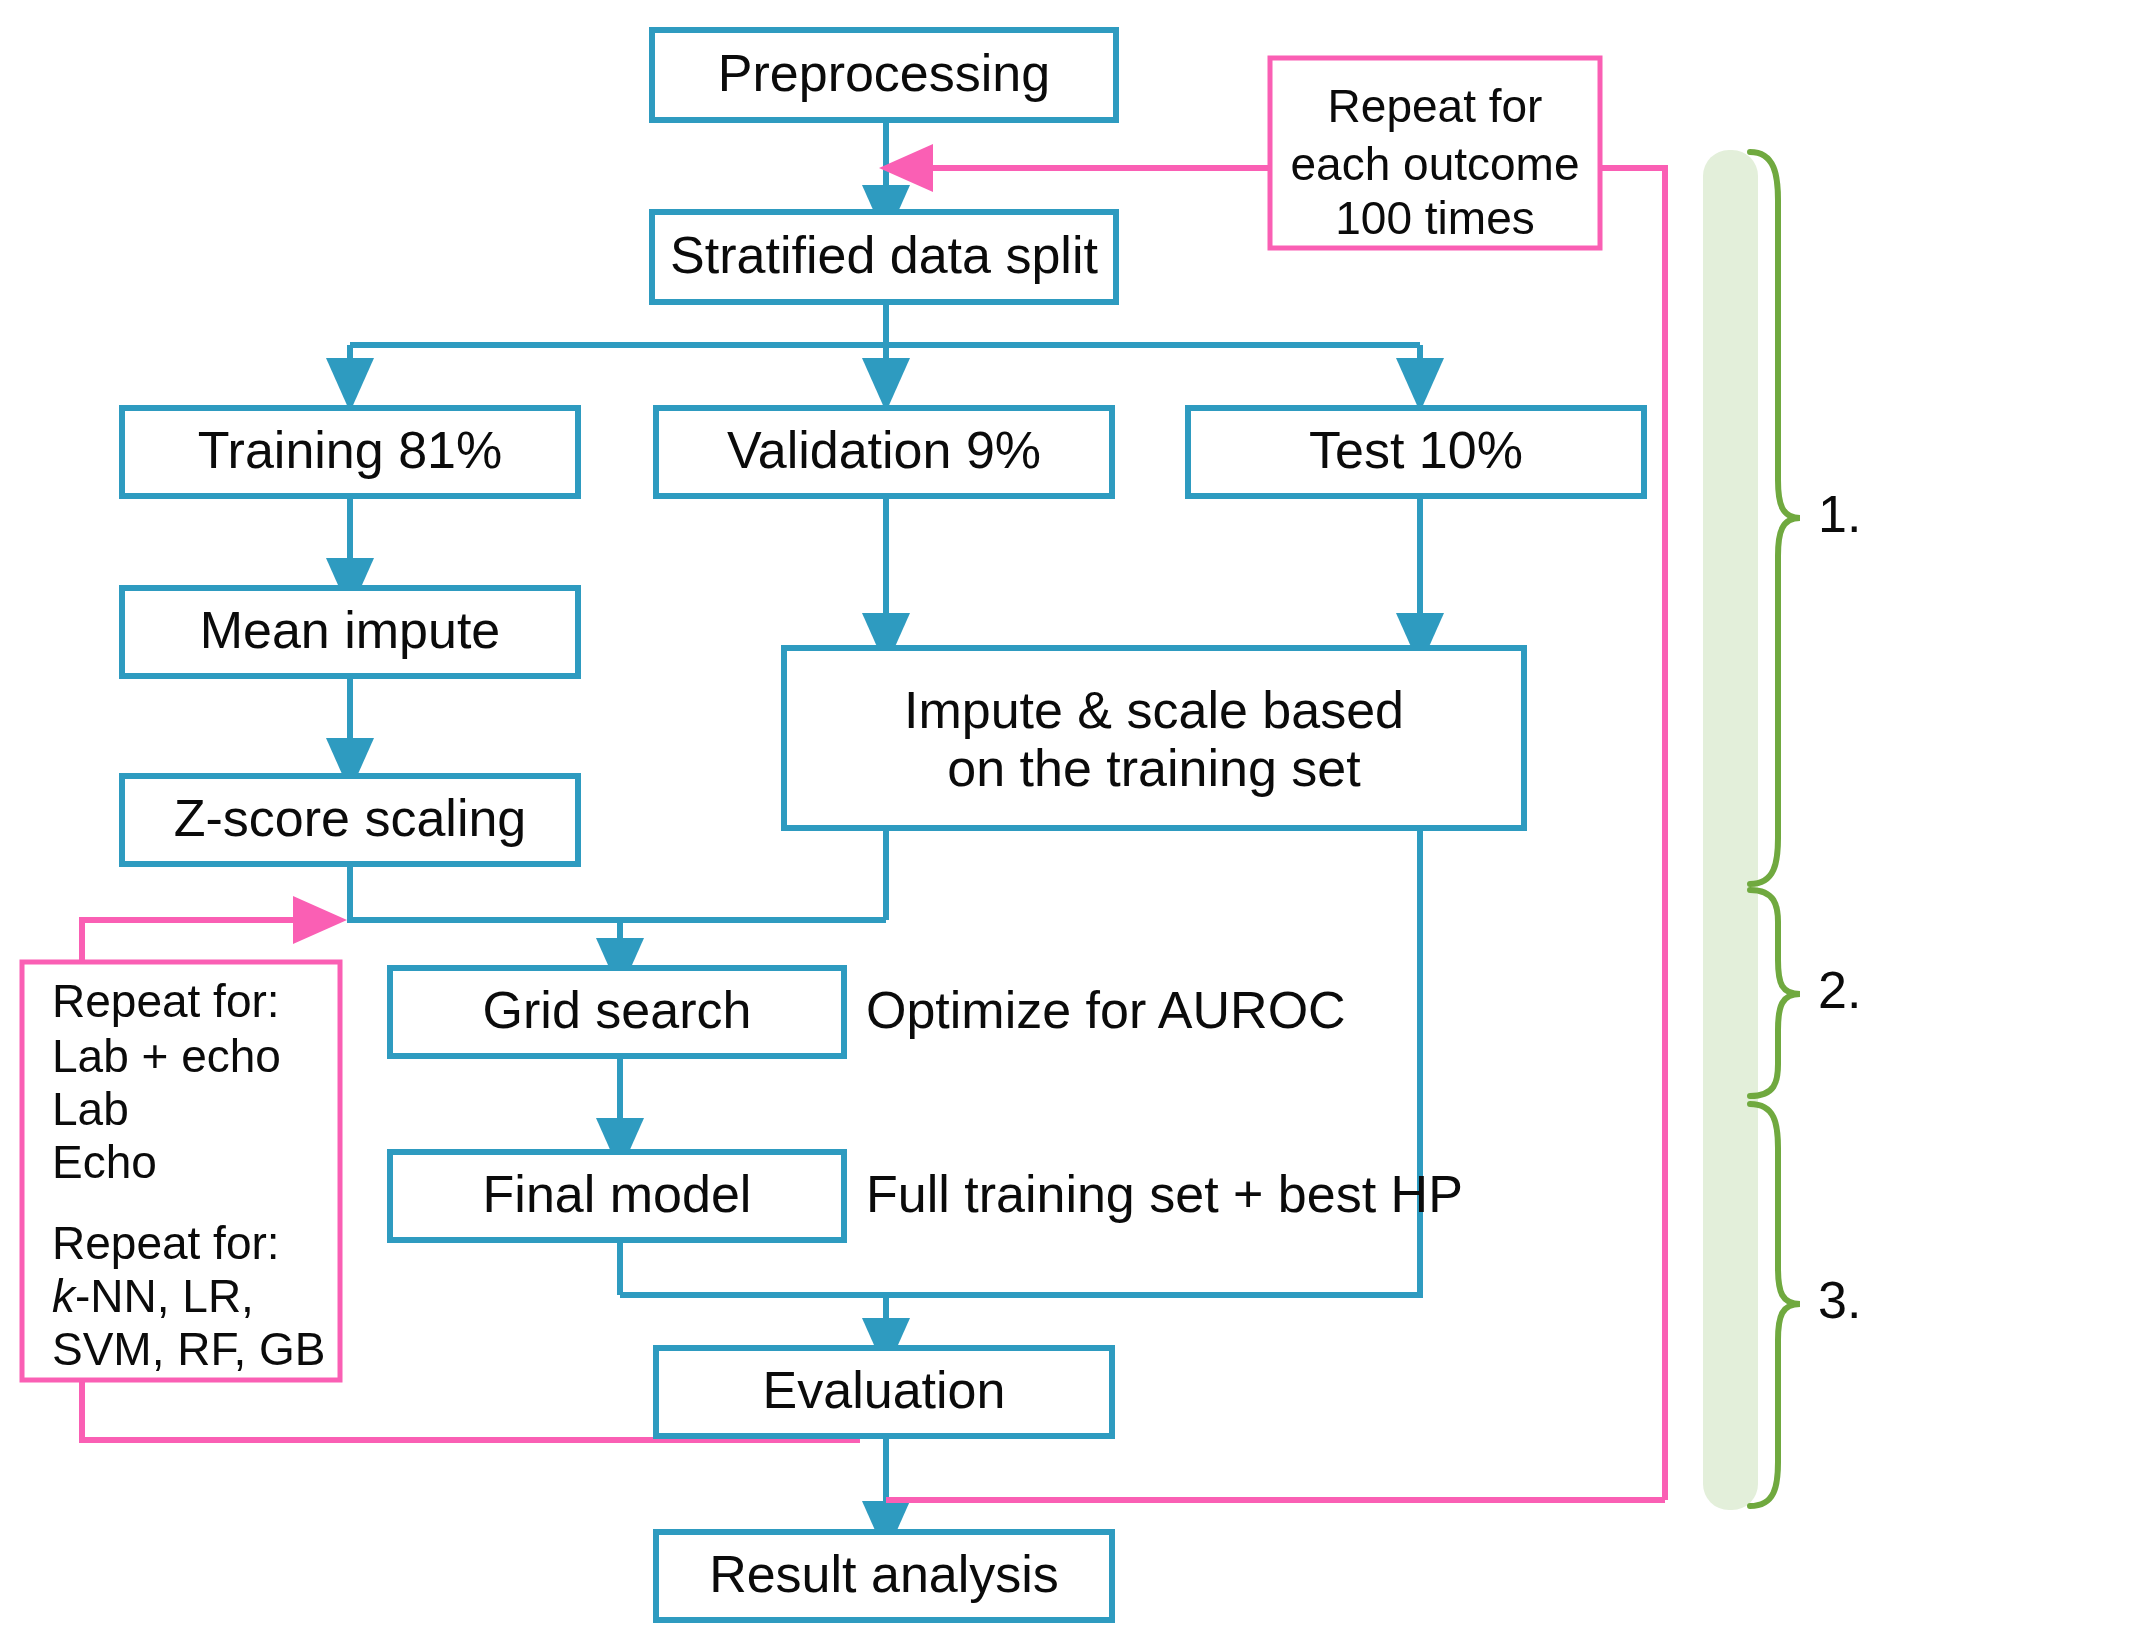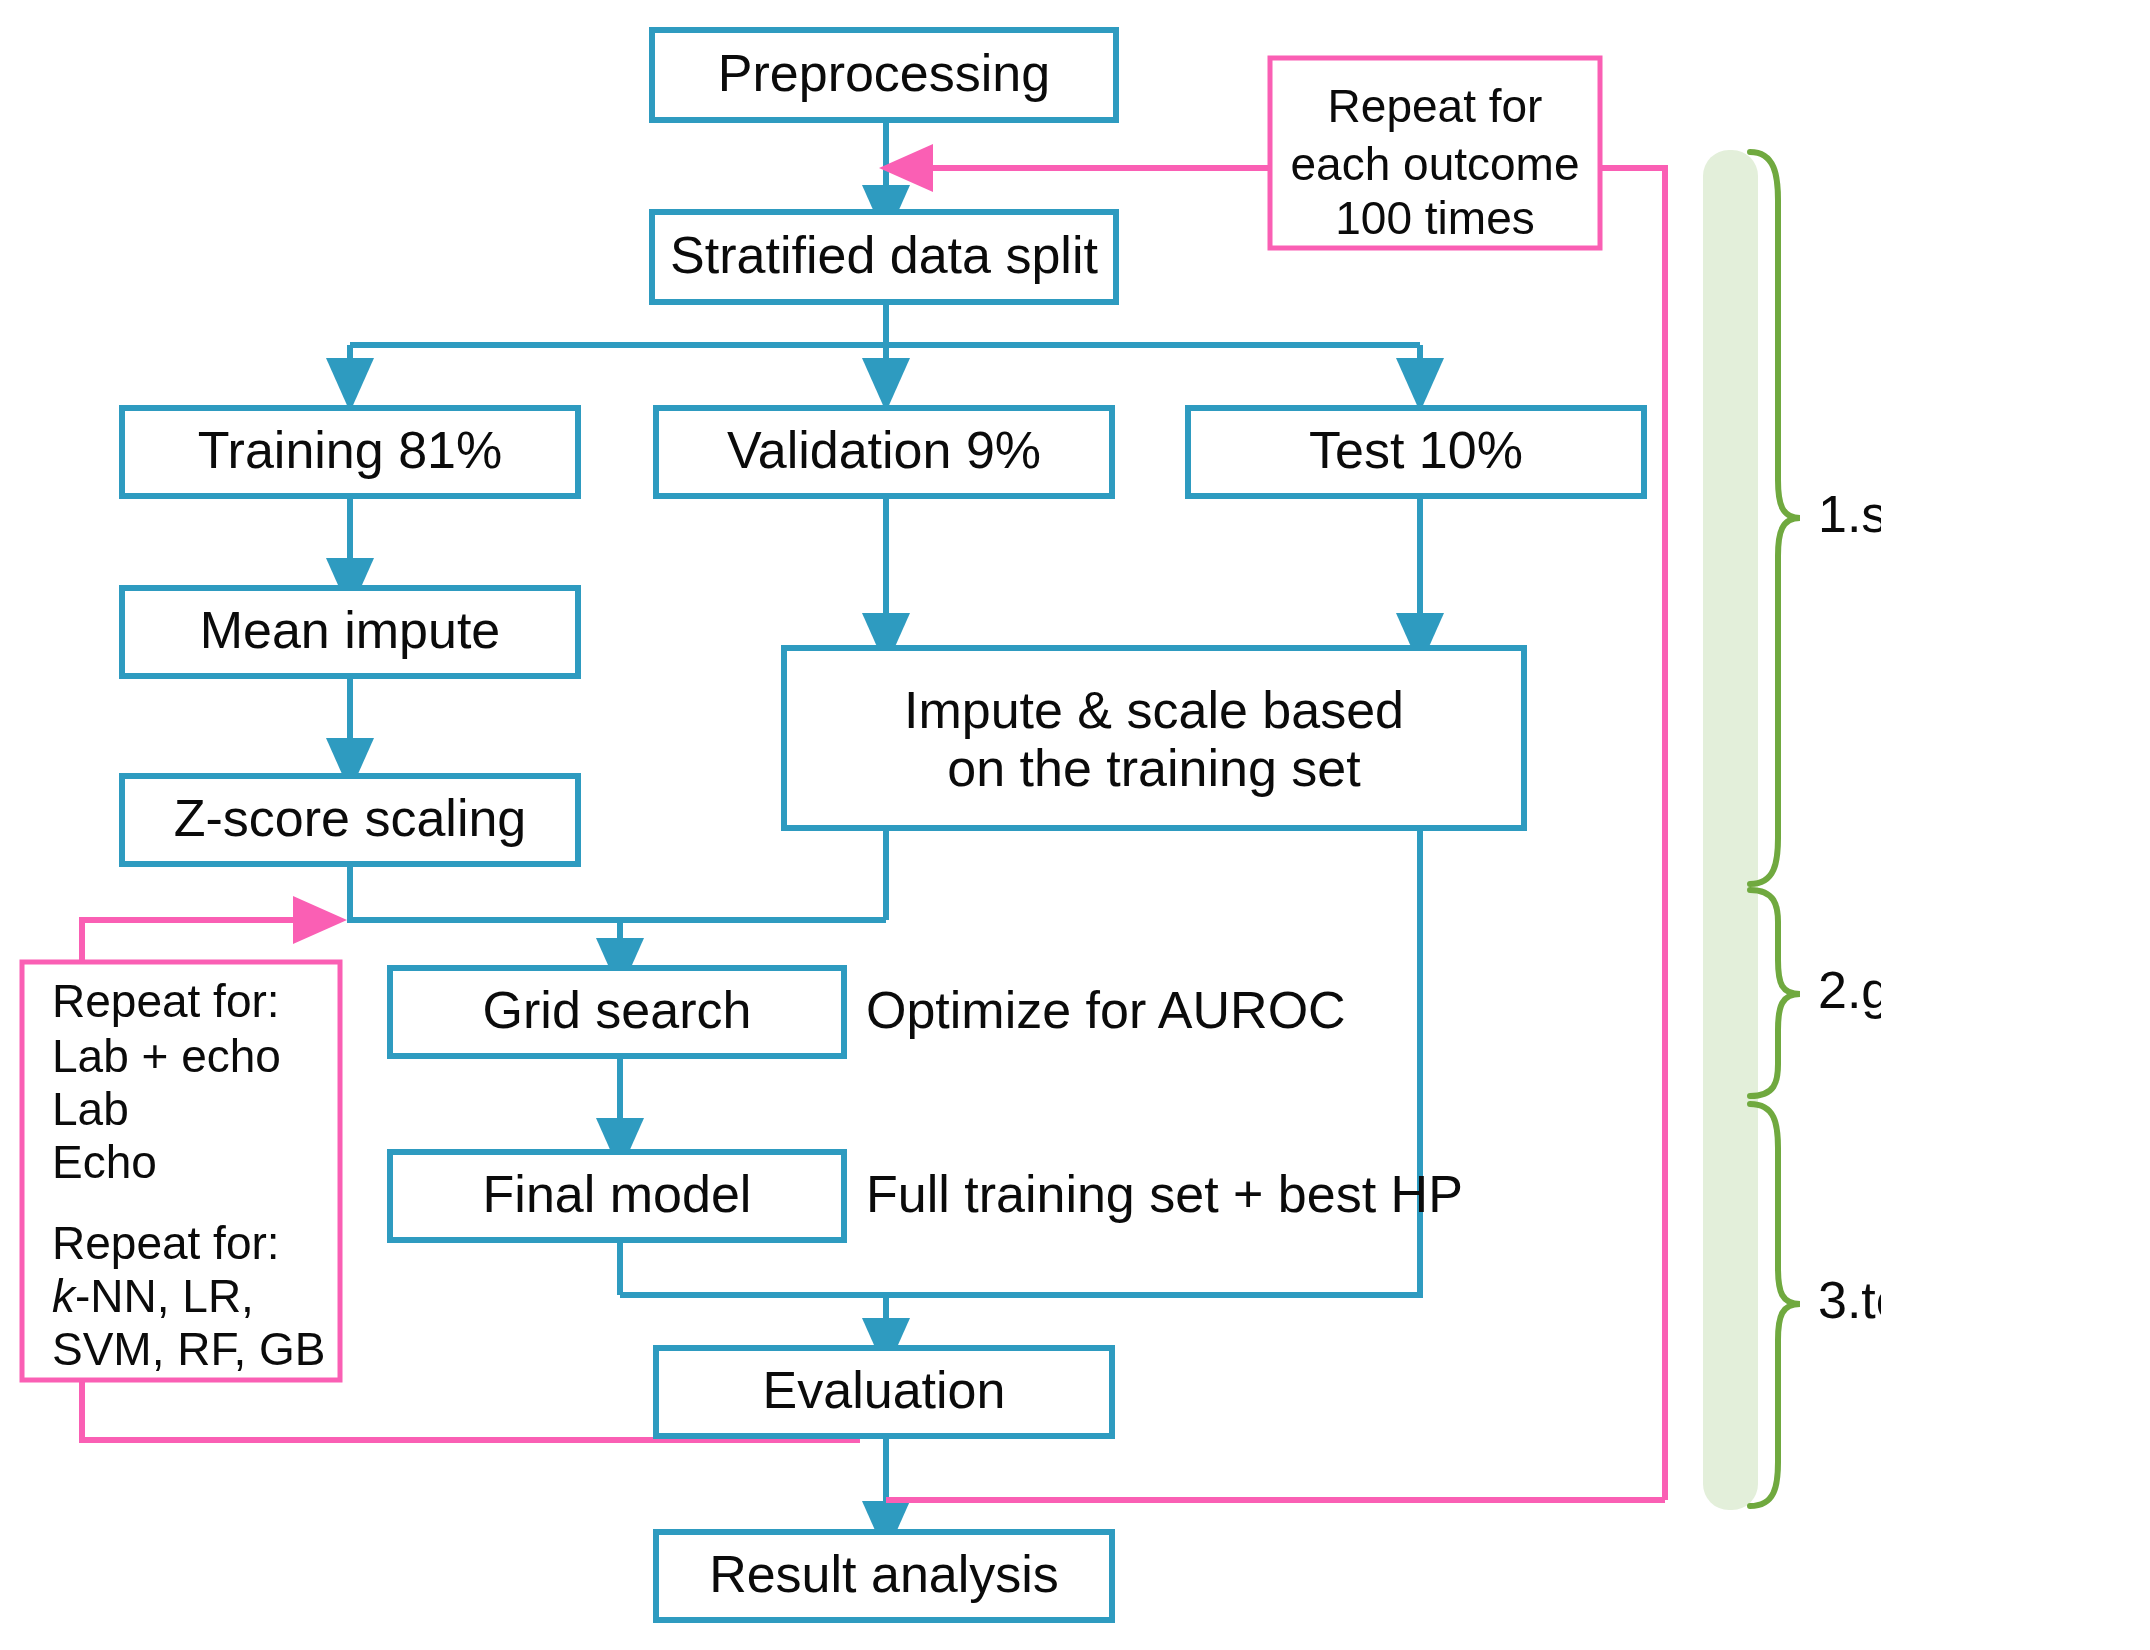--- a/index.html
+++ b/index.html
@@ -7,21 +7,20 @@
     padding: 0;
     background: #ffffff;
   }
   #stage {
     position: relative;
     width: 1857px;
     height: 1650px;
     background: #ffffff;
     overflow: hidden;
     font-family: "Liberation Sans", sans-serif;
-    padding-left: 24px;
   }
   svg.canvas {
     position: absolute;
     left: 0; top: 0;
     width: 2150px;
     height: 1650px;
   }
   .node-rect {
     fill: #ffffff;
     stroke: #2E9BC0;

